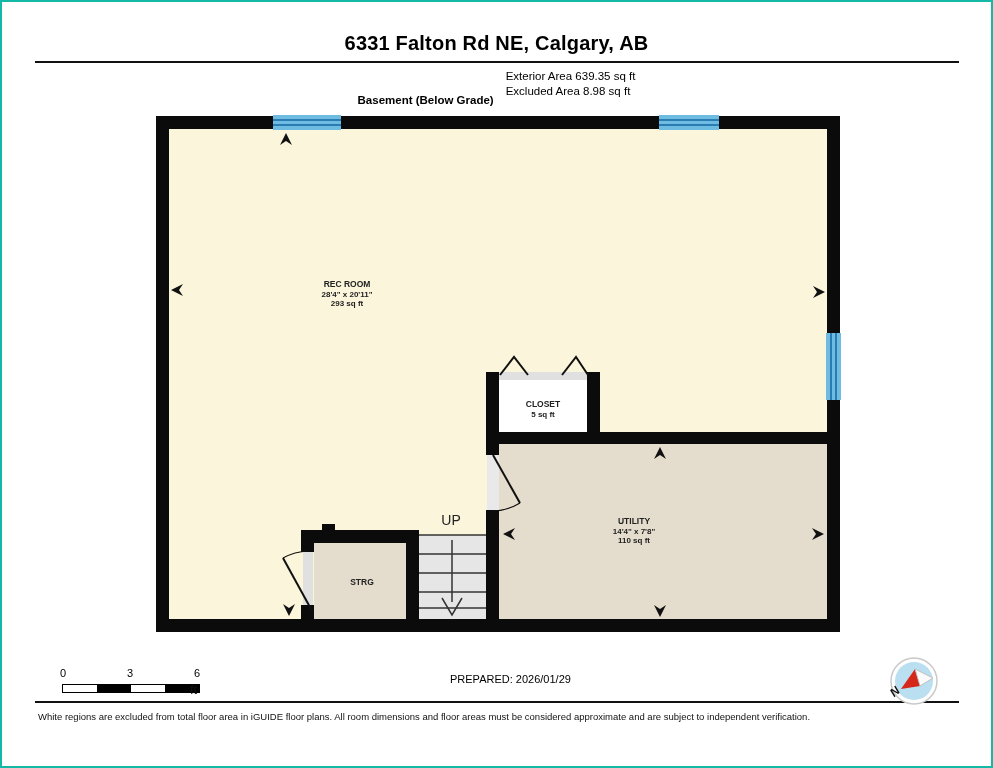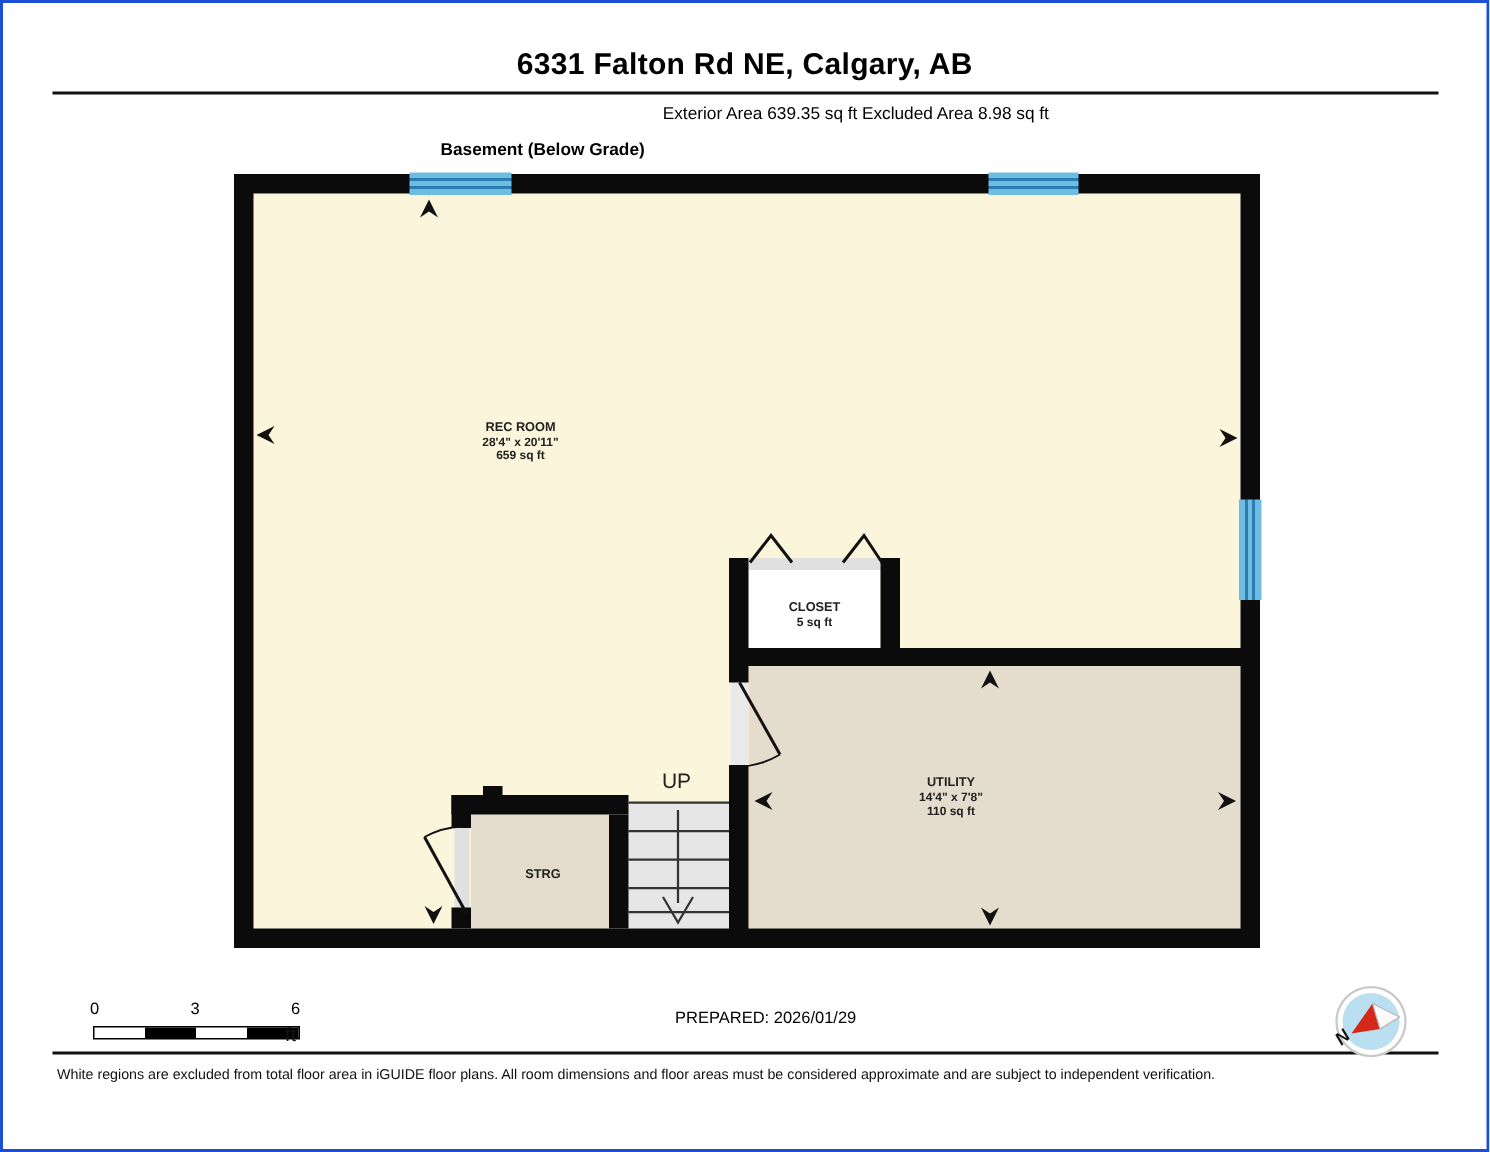--- a/index.html
+++ b/index.html
@@ -1,34 +1,34 @@
 <!DOCTYPE html>
 <html><head>
 <meta charset="utf-8">
 <style>
   html,body{margin:0;padding:0;background:#fff;}
   .page{
     position:relative;width:993px;height:768px;background:#fff;
-    border:2px solid #1d4ed8;box-sizing:border-box;overflow:hidden;
+    border:2px solid #14b8a6;box-sizing:border-box;overflow:hidden;
     font-family:"Liberation Sans", sans-serif;color:#111;padding-left:28px;
   }
   .title{
     position:absolute;left:0;top:30px;width:100%;text-align:center;
     font-size:20px;font-weight:700;letter-spacing:.2px;color:#000;
   }
   .rule{position:absolute;left:33px;width:924px;height:2px;background:#111;}
   .rule-top{top:59px;}
   .rule-bottom{top:699px;}
   .subtitle{
     position:absolute;left:0;top:68px;width:100%;
     display:flex;justify-content:center;align-items:flex-start;gap:12px;
     font-size:11.5px;color:#000;
   }
   .subtitle .floor-label{font-weight:700;padding-top:1px;margin-top:23px;}
-  .subtitle .areas{display:flex;flex-direction:row;gap:3px;justify-content:space-between;}
+  .subtitle .areas{display:flex;flex-direction:column;gap:3px;justify-content:space-between;}
   
   .fill{position:absolute;z-index:1;}
   .strip{position:absolute;z-index:2;}
   .wall{position:absolute;background:#0b0b0b;z-index:3;}
   .window{position:absolute;z-index:4;}
   .win-h{background:linear-gradient(to bottom,
       #6fbce3 0 4px,#2b7cb0 4px 6px,#6fbce3 6px 9px,#2b7cb0 9px 11px,#6fbce3 11px 100%);}
   .win-v{background:linear-gradient(to right,
       #6fbce3 0 4px,#2b7cb0 4px 6px,#6fbce3 6px 9px,#2b7cb0 9px 11px,#6fbce3 11px 100%);}
   .overlay{position:absolute;left:0;top:0;z-index:5;pointer-events:none;}
@@ -135,21 +135,21 @@
       <circle cx="912" cy="679" r="19" fill="#B9DFF0"></circle>
       <polygon points="899,687 913,667 918,684" fill="#D5281B"></polygon>
       <polygon points="913,667 931,676 918,684" fill="#FAFAFA" stroke="#b5b5b5" stroke-width="0.8"></polygon>
       <text x="888" y="694" font-size="12" font-weight="700" font-style="italic" fill="#111" transform="rotate(-42 892 689)">N</text>
     </g>
   </svg>
 
   <div class="room-label" style="left:345px;top:278px;">
     <div>REC ROOM</div>
     <div class="sub">28'4" x 20'11"</div>
-    <div class="sub">659 sq ft</div>
+    <div class="sub">293 sq ft</div>
   </div>
   <div class="room-label" style="left:541px;top:398px;">
     <div>CLOSET</div>
     <div class="sub">5 sq ft</div>
   </div>
   <div class="room-label" style="left:632px;top:515px;">
     <div>UTILITY</div>
     <div class="sub">14'4" x 7'8"</div>
     <div class="sub">110 sq ft</div>
   </div>

